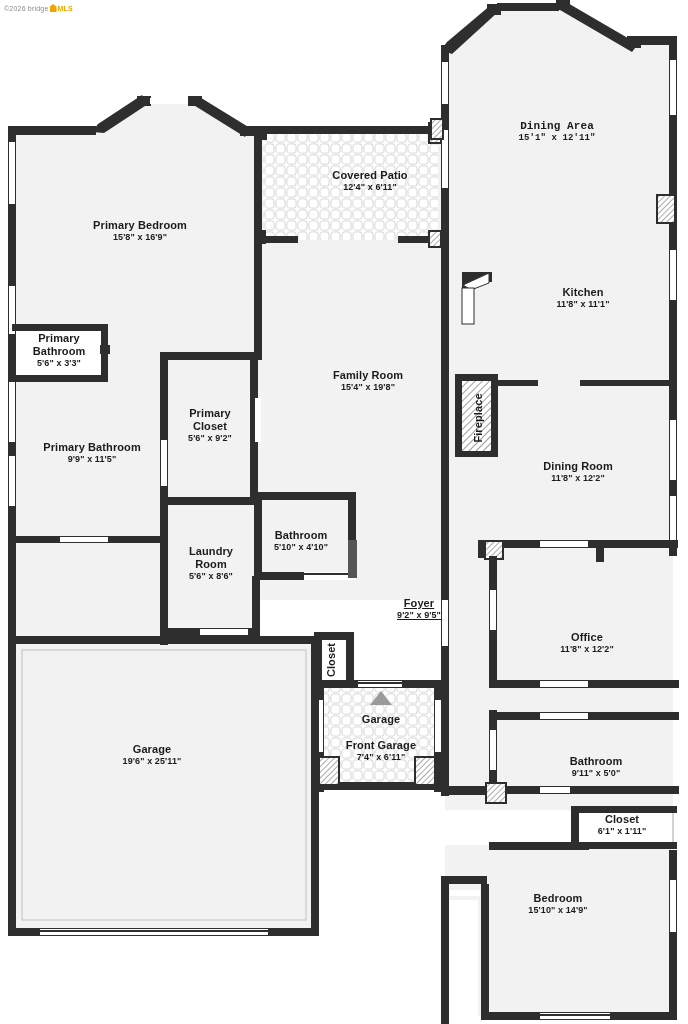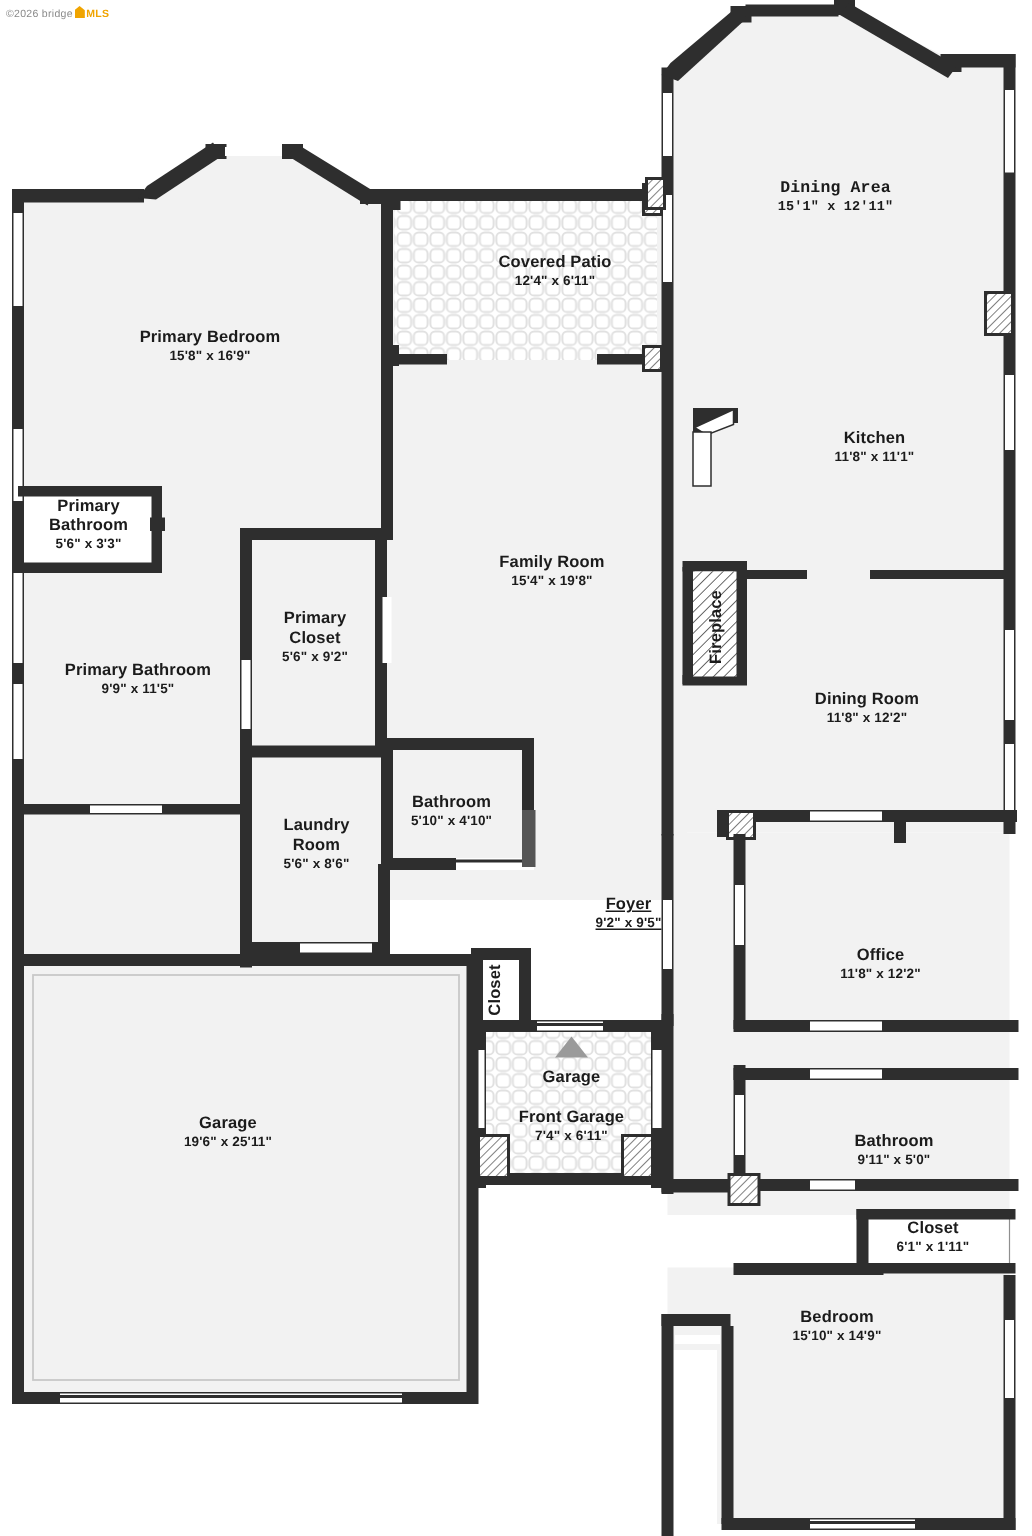--- a/index.html
+++ b/index.html
@@ -385,21 +385,21 @@
     <div class="room-label" style="left:596px; top:767px;">
       <div class="room-name">Bathroom</div>
       <div class="room-dims">9'11" x 5'0"</div>
     </div>
 
     <div class="room-label" style="left:622px; top:825px;">
       <div class="room-name">Closet</div>
       <div class="room-dims">6'1" x 1'11"</div>
     </div>
 
-    <div class="room-label" style="left:558px; top:884px;">
+    <div class="room-label" style="left:558px; top:904px;">
       <div class="room-name">Bedroom</div>
       <div class="room-dims">15'10" x 14'9"</div>
     </div>
 
     <div class="room-label" style="left:152px; top:755px;">
       <div class="room-name">Garage</div>
       <div class="room-dims">19'6" x 25'11"</div>
     </div>
 
     <div class="room-label" style="left:381px; top:751px;">

